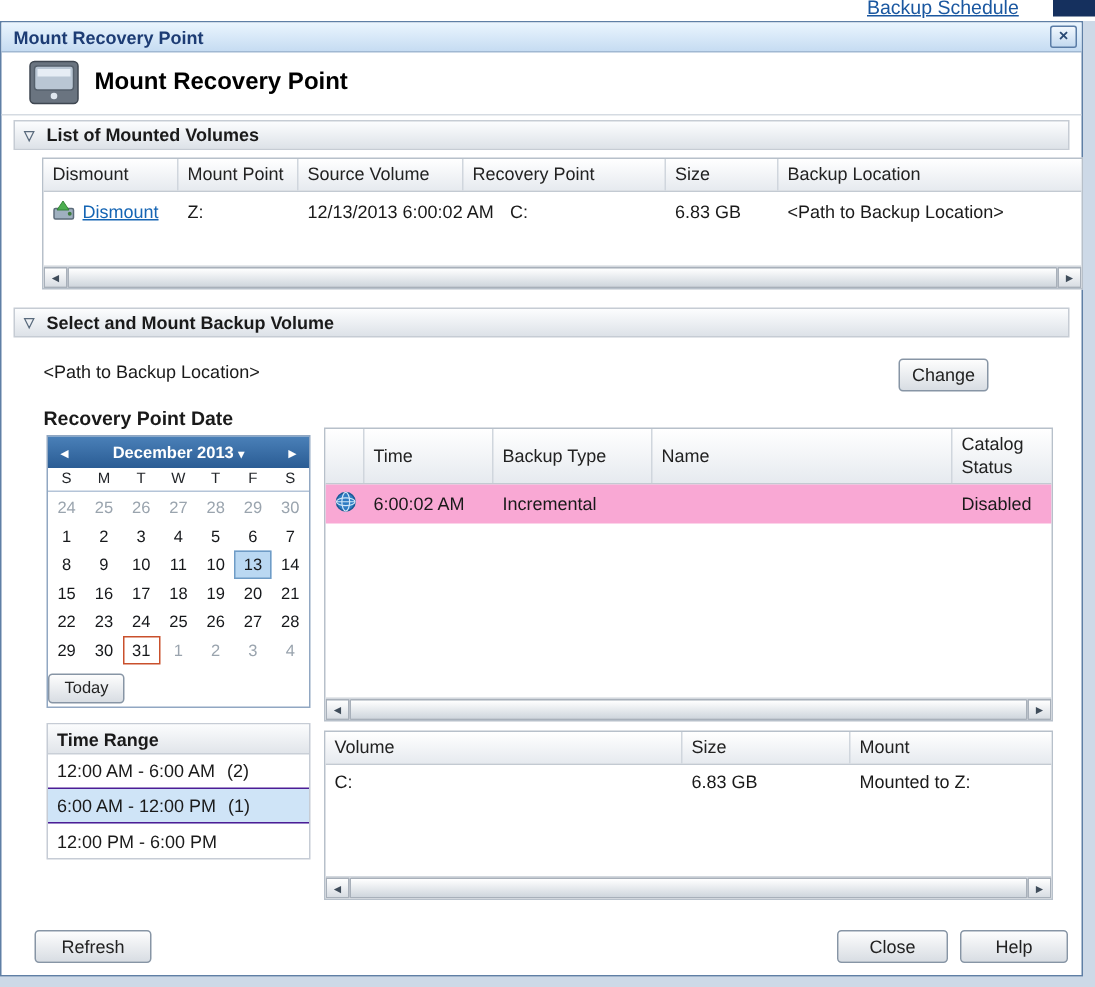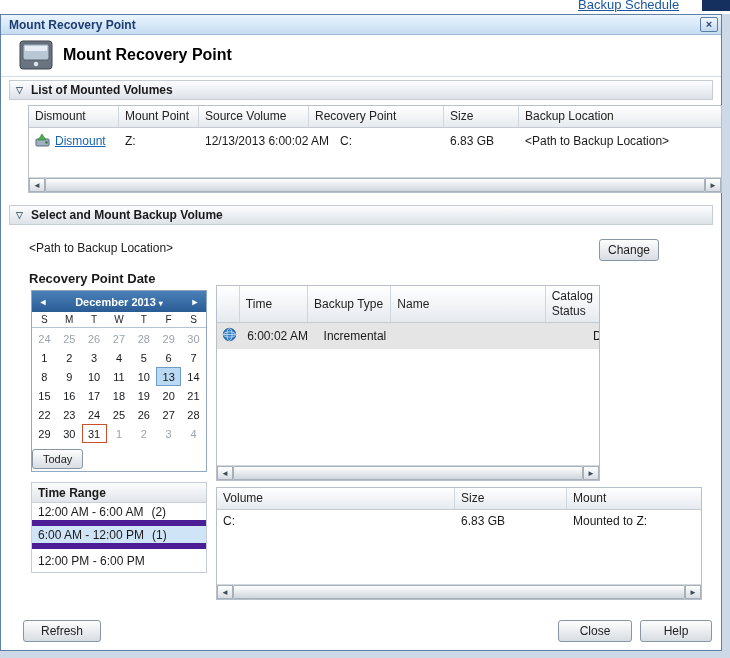--- a/index.html
+++ b/index.html
@@ -24,25 +24,25 @@
   #sec1{top:45px}
   #sec2{top:170px}
 
   .tbl{position:absolute;background:#fff;border:1px solid #b7c0ca;display:flex;flex-direction:column;overflow:hidden}
   .tbl-head{display:flex;background:linear-gradient(#ffffff,#e6eaef);border-bottom:1px solid #c3cad2;flex:0 0 auto}
   .th{padding:3px 6px;border-right:1px solid #d0d6dd;display:flex;align-items:center;color:#222;line-height:1.25}
   .th:last-child{border-right:none}
   .tr-row{display:flex;align-items:center;flex:0 0 auto}
   .td{padding:4px 6px;overflow:hidden;white-space:nowrap;display:flex;align-items:center;gap:5px}
   .tbl-fill{flex:1 1 auto}
-  .row-selected{background:#e5e5e5}
+  .row-selected{background:#f9a8d4}
 
   #tbl-mounted{left:27px;top:70px;width:694px;height:88px}
   .c1{width:90px}.c2{width:80px}.c3{width:135px}.c4{width:110px}.c5{width:75px}.c6{flex:1}
-  #tbl-points{left:215px;top:250px;width:384px;height:196px}
+  #tbl-points{left:215px;top:250px;width:486px;height:196px}
   .p1{width:26px;justify-content:center}.p2{width:86px}.p3{width:106px}.p4{width:200px}.p5{flex:1}
   #tbl-vols{left:215px;top:452px;width:486px;height:113px}
   .v1{width:238px}.v2{width:112px}.v3{flex:1}
 
   .hscroll{height:15px;background:#eef1f4;border-top:1px solid #d3d8de;display:flex;align-items:stretch;margin-top:auto;flex:0 0 auto}
   .hs-btn{width:16px;border:1px solid #a8b0ba;background:linear-gradient(#ffffff,#d8dde3);font-size:8px;color:#3f4c5a;display:flex;align-items:center;justify-content:center;cursor:pointer}
   .hs-thumb{flex:1;border:1px solid #a8b0ba;background:linear-gradient(#ffffff,#cfd6dd);border-radius:1px;cursor:pointer}
 
   .link{color:#1565b4;text-decoration:underline;cursor:pointer}
 
@@ -61,21 +61,21 @@
   .cal-grid{display:flex;flex-wrap:wrap;align-content:flex-start;padding-top:1px;flex:1 1 auto}
   .cal-cell{width:24.85px;height:19px;display:flex;align-items:center;justify-content:center;font-size:11px;color:#16181b;cursor:pointer;border:1px solid transparent}
   .cal-cell.muted{color:#9aa4ae}
   .cal-cell.selected{background:#bad8f2;border-color:#6f9cc6}
   .cal-cell.today{border-color:#c9502c}
   .cal-foot{height:25px;display:flex;align-items:center;justify-content:flex-start;flex:0 0 auto}
   .today-btn{padding:1px 10px;font-size:11px;height:20px}
 
   .timerange{position:absolute;left:30px;top:447px;width:176px;border:1px solid #c6ccd5;background:#fff}
   .tr-head{height:20px;background:linear-gradient(#fbfcfd,#e1e5ea);border-bottom:1px solid #c9cfd7;font-weight:bold;display:flex;align-items:center;padding:0 6px}
-  .tr-item{height:23px;display:flex;align-items:center;padding:0 6px;border-bottom:6px solid #4c1d95;cursor:pointer}
+  .tr-item{height:23px;display:flex;align-items:center;padding:0 6px;border-bottom:1px solid #4c1d95;cursor:pointer}
   .tr-item:last-child{border-bottom:none}
   .tr-item.selected{background:#cfe4f7}
   .tr-count{margin-left:8px}
 
   .refresh-btn{position:absolute;left:22px;top:585px;width:78px;height:22px}
   .close-btn{position:absolute;left:557px;top:585px;width:74px;height:22px}
   .help-btn{position:absolute;left:639px;top:585px;width:72px;height:22px}
 </style>
 </head>
 <body>

